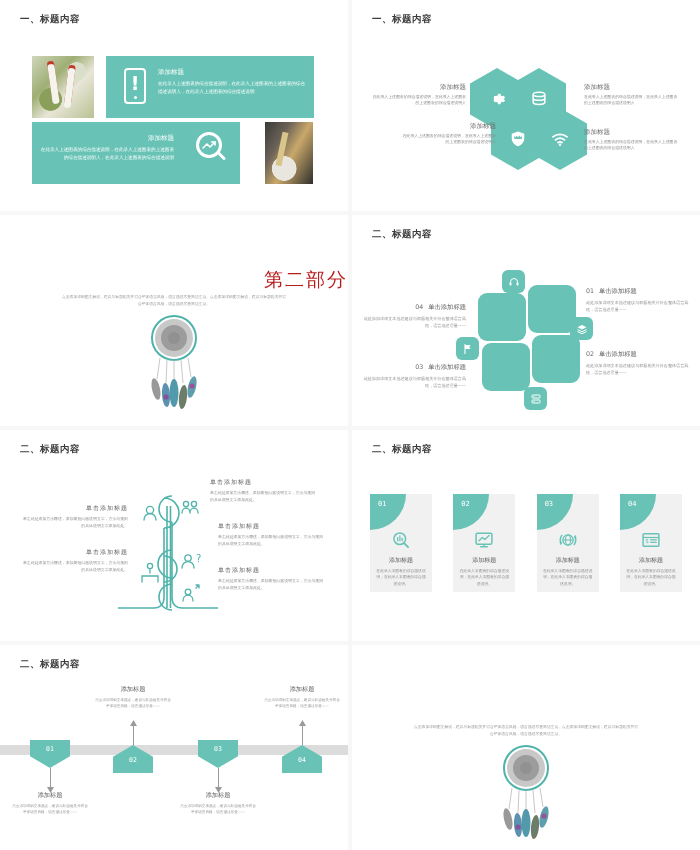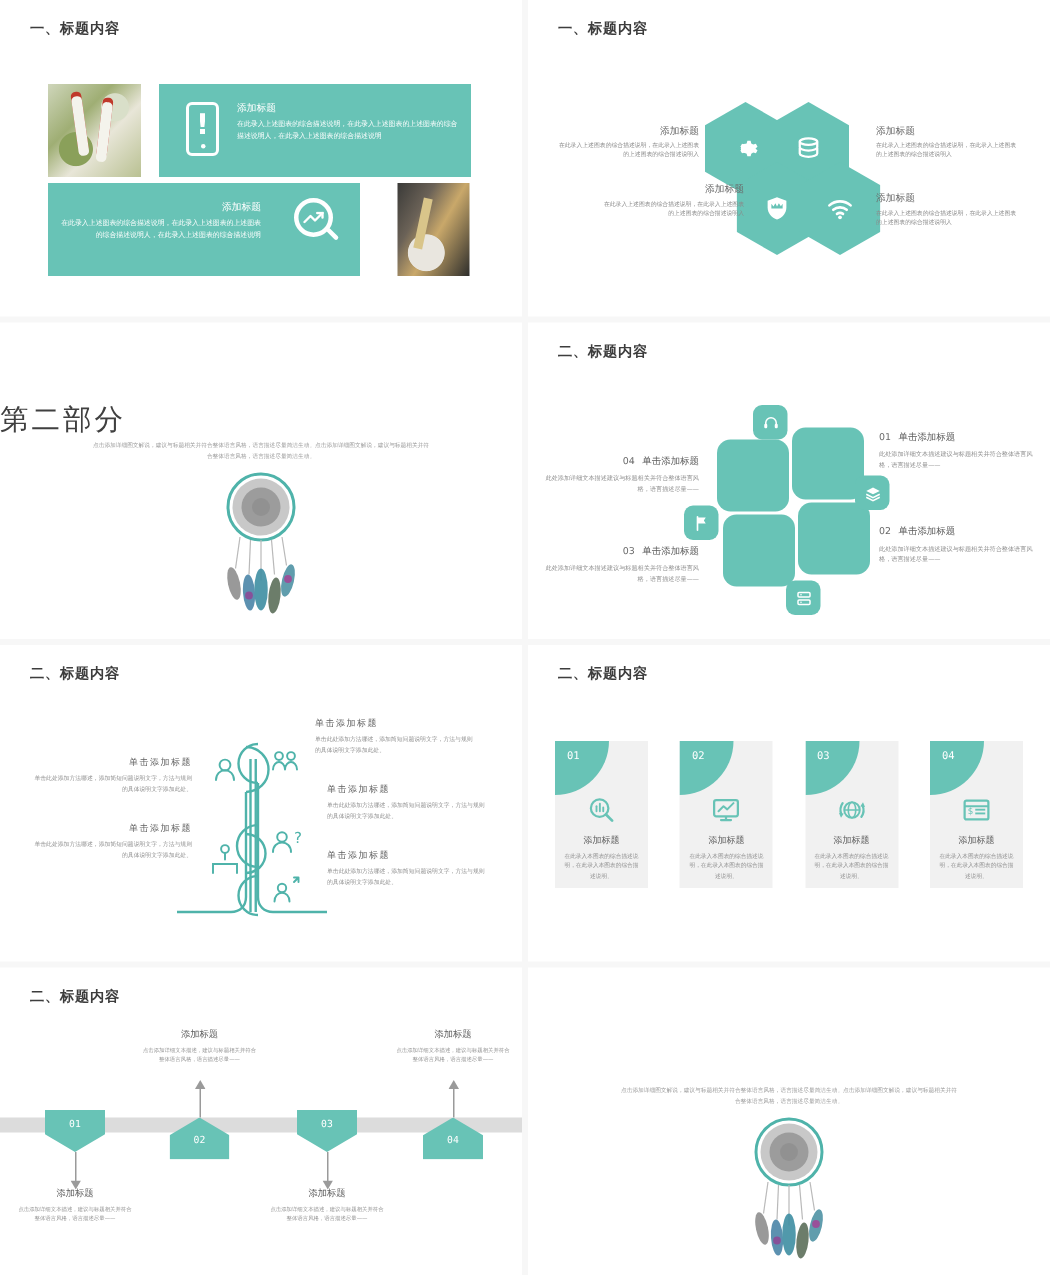--- a/index.html
+++ b/index.html
@@ -84,22 +84,22 @@
   .hex svg{display:block;}
   .hexlabel{position:absolute;width:96px;}
   .hexlabel .hh{font-size:6.5px;color:#6a6a6a;margin:0 0 2px 0;}
   .hexlabel .hb{font-size:3.9px;color:#8a8a8a;line-height:1.6;margin:0;}
   .hl1{left:18px;top:83px;text-align:right;}
   .hl2{left:232px;top:83px;text-align:left;}
   .hl3{left:48px;top:122px;text-align:right;}
   .hl4{left:232px;top:128px;text-align:left;}
 
   
-  .cover-title{position:absolute;left:0;right:0;top:52px;text-align:left;
-    font-size:19px;color:#404040;letter-spacing:2px;
+  .cover-title{position:absolute;left:0;right:0;top:52px;text-align:right;
+    font-size:19px;color:#b91c1c;letter-spacing:2px;
     font-family:"DejaVu Serif","Liberation Serif",serif;}
   .cover-sub{position:absolute;left:62px;right:62px;top:78px;text-align:center;
     font-size:3.8px;color:#9a9a9a;line-height:1.9;}
   .catcher{position:absolute;left:50%;top:98px;margin-left:-38px;width:76px;height:100px;}
 
   
   .sq{position:absolute;background:#68c3b6;border-radius:9px;}
   .sq-a{left:126px;top:78px;width:48px;height:48px;}
   .sq-b{left:176px;top:70px;width:48px;height:48px;}
   .sq-c{left:130px;top:128px;width:48px;height:48px;}

